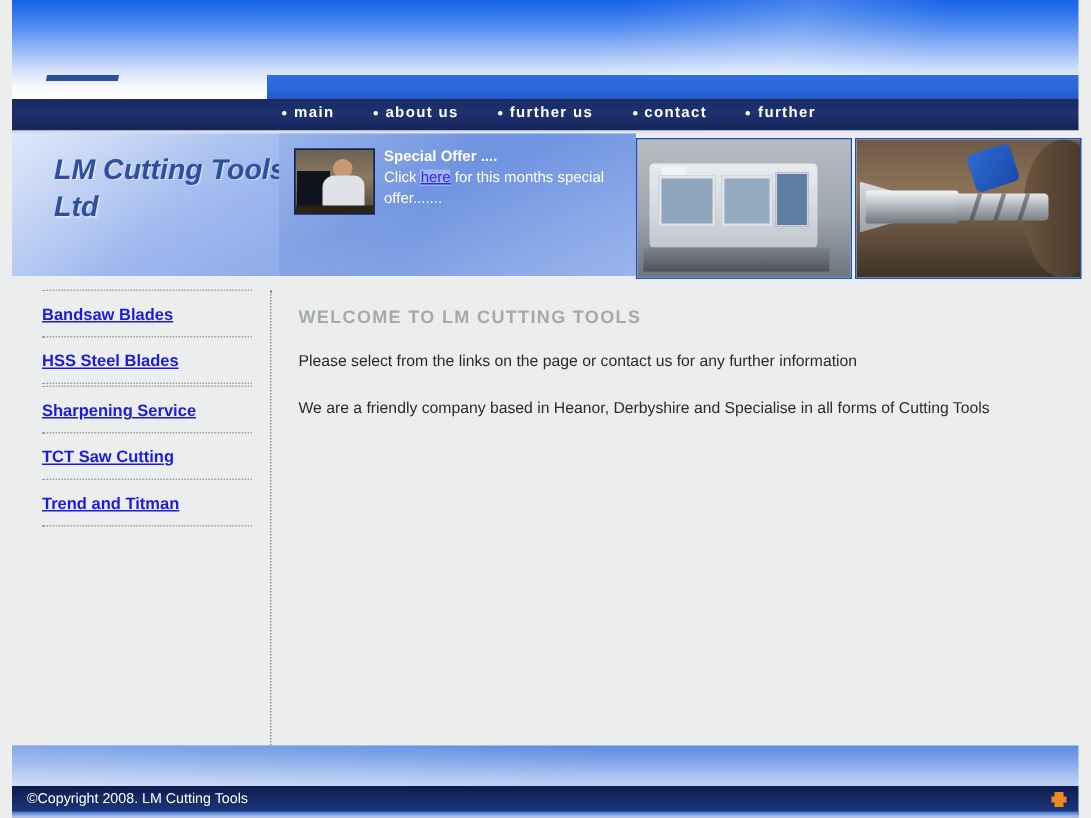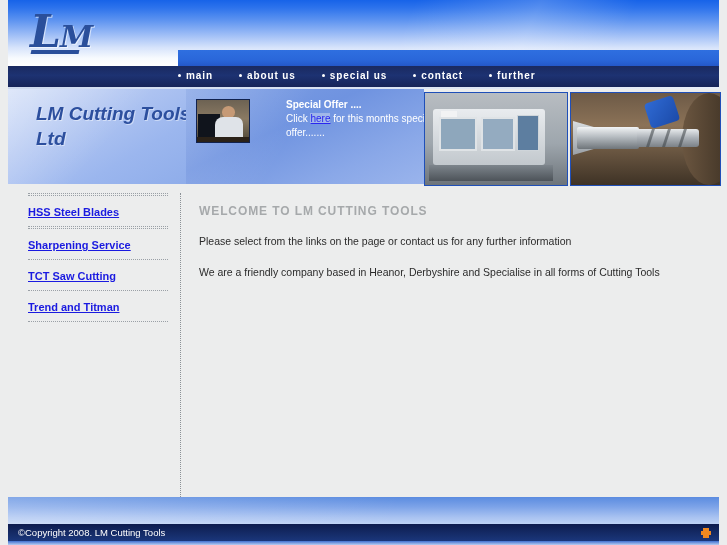--- a/index.html
+++ b/index.html
@@ -59,21 +59,21 @@
 
   
   .navbar {
     position: absolute;
     left: 8px; top: 66px; width: 711px; height: 21px;
     background: linear-gradient(to bottom, #16245c 0%, #1b2e६e 40%, #16255e 100%);
     background: linear-gradient(to bottom, #1a2a60 0%, #1d3272 45%, #162458 100%);
   }
   .navbar-inner {
     position: absolute;
-    left: 170px; top: 0; height: 18px;
+    left: 180px; top: 0; height: 18px;
     display: flex;
     align-items: center;
     gap: 26px;
   }
   .nav-item {
     display: flex;
     align-items: center;
     gap: 5px;
     color: #ffffff;
     font-size: 10px;
@@ -163,21 +163,20 @@
   .offer-photo .pf-desk {
     position: absolute; left: 0; bottom: 0; width: 100%; height: 5px;
     background: #2b2218;
   }
   .offer-text {
     position: absolute;
     left: 70px; top: 9px; width: 164px;
     color: #ffffff;
     font-size: 10px;
     line-height: 14px;
-    margin-left: 30px;
   }
   .offer-title { font-weight: bold; }
   .offer-link {
     color: #2a27f0;
     text-decoration: underline;
     background: rgba(220,225,245,0.45);
     cursor: pointer;
   }
   .banner-photo {
     position: absolute;
@@ -291,39 +290,36 @@
   }
 </style>
 </head>
 <body>
 
 <div id="page">
 
   <div class="header-band">
     <div class="sheen"></div>
   </div>
-  <div class="logo-lm">
-    <span class="big">L</span><span class="sml">M</span>
-  </div>
   <div class="logo-underline"></div>
   <div class="accent-strip"></div>
 
   <div class="navbar">
     <div class="navbar-inner">
       <div class="nav-item">
         <span class="nav-bullet"></span>
         <span>main</span>
       </div>
       <div class="nav-item">
         <span class="nav-bullet"></span>
         <span>about us</span>
       </div>
       <div class="nav-item">
         <span class="nav-bullet"></span>
-        <span>special us</span>
+        <span>further us</span>
       </div>
       <div class="nav-item">
         <span class="nav-bullet"></span>
         <span>contact</span>
       </div>
       <div class="nav-item">
         <span class="nav-bullet"></span>
         <span>further</span>
       </div>
     </div>
@@ -373,20 +369,21 @@
         <div class="t-flute-line" style="left:28px"></div>
         <div class="t-flute-line" style="left:44px"></div>
       </div>
     </div>
   </div>
 
   <div class="content">
 
     <div class="sidebar">
       <div class="side-sep"></div>
+      <a class="side-link">Bandsaw Blades</a>
       <div class="side-sep"></div>
       <a class="side-link">HSS Steel Blades</a>
       <div class="side-sep"></div>
       <div class="side-sep"></div>
       <a class="side-link">Sharpening Service</a>
       <div class="side-sep"></div>
       <a class="side-link">TCT Saw Cutting</a>
       <div class="side-sep"></div>
       <a class="side-link">Trend and Titman</a>
       <div class="side-sep"></div>

